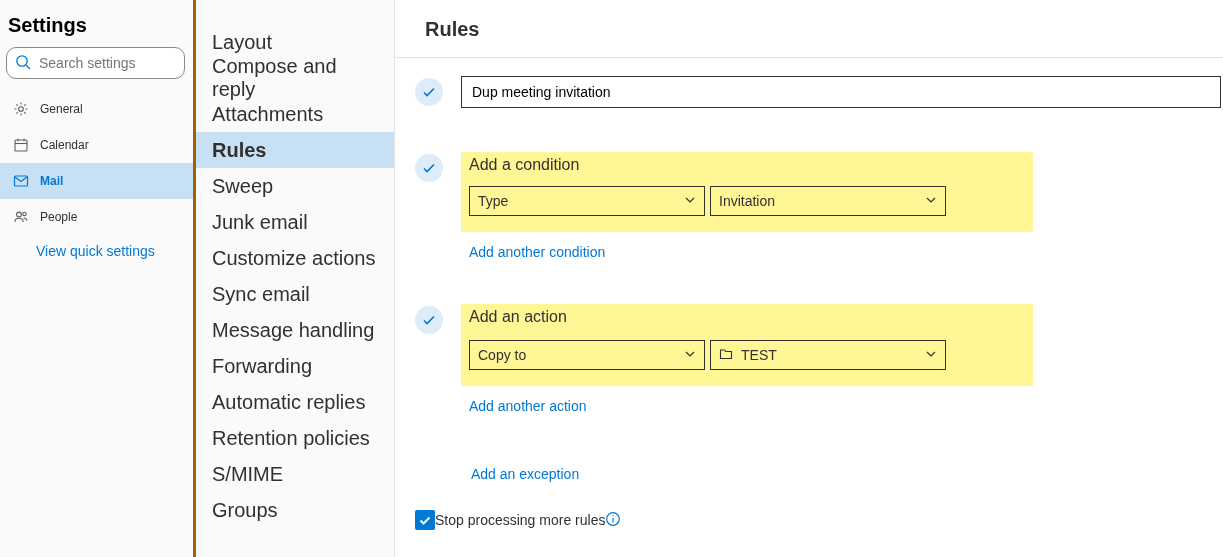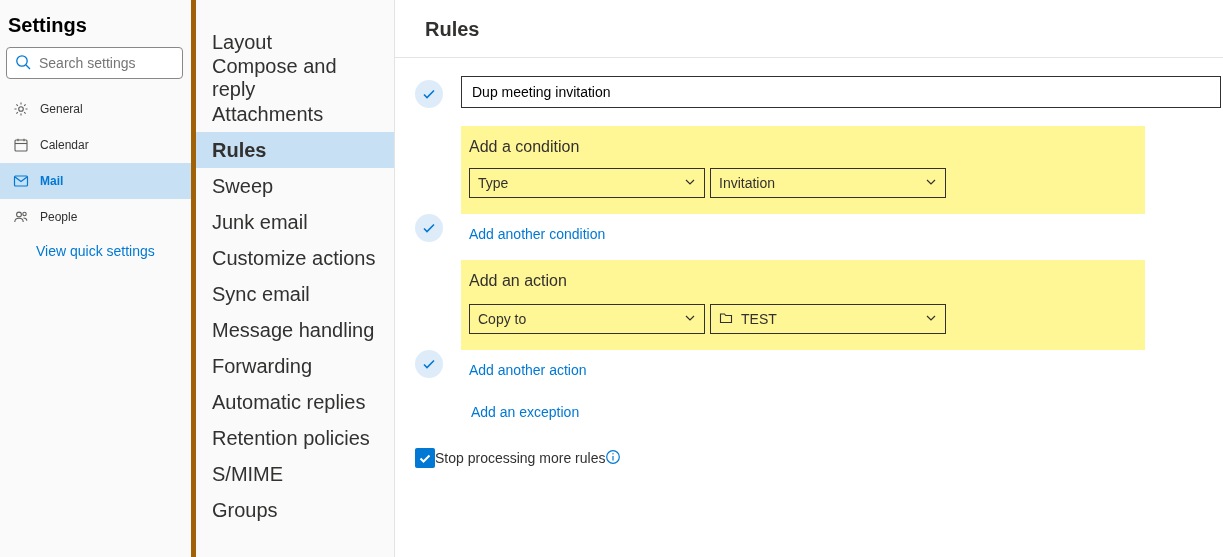--- a/index.html
+++ b/index.html
@@ -1,48 +1,48 @@
 <!DOCTYPE html>
 <html><head>
 <meta charset="utf-8">
 <style>
   * { box-sizing: border-box; margin: 0; padding: 0; font-family: "Segoe UI", Arial, sans-serif; }
   body { display: flex; width: 1223px; height: 557px; overflow: hidden; background: #fff; color: #323130; font-size: 14px; }
 
   
-  .col1 { width: 196px; border-right: 5px solid #a16207; background: #fafafa; display: flex; flex-direction: column; }
+  .col1 { width: 196px; border-right: 3px solid #a16207; background: #fafafa; display: flex; flex-direction: column; }
   .settings-header { font-size: 20px; font-weight: 700; padding: 14px 12px 10px 8px; color: #000; }
   .search-wrap { margin: 0 8px 12px 6px; }
-  .search-box { display: flex; align-items: center; border: 1px solid #8a8886; border-radius: 4px; height: 32px; padding: 0 8px; background: #fff; }
+  .search-box { display: flex; align-items: center; border: 1px solid #8a8886; border-radius: 10px; height: 32px; padding: 0 8px; background: #fff; }
   .search-box svg { width: 16px; height: 16px; flex: 0 0 16px; margin-right: 8px; }
   .search-box input { border: none; outline: none; font-size: 14px; width: 100%; background: transparent; color: #605e5c; }
   .nav-item { display: flex; align-items: center; height: 36px; padding: 0 10px; cursor: pointer; color: #323130; }
   .nav-item .icon { width: 22px; display: flex; justify-content: center; align-items: center; }
   .nav-item .label { margin-left: 8px; font-size: 12px; }
   .nav-item.selected { background: #c7e0f4; color: #0078d4; font-weight: 600; }
   .quick-link { color: #0078d4; font-size: 14px; padding: 8px 12px 0 36px; cursor: pointer; }
 
   
   .col2 { width: 199px; border-right: 1px solid #e3e3e3; background: #fafafa; padding-top: 24px; }
   .sub-item { height: 36px; display: flex; align-items: center; padding: 0 16px; font-size: 20px; color: #323130; cursor: pointer; }
   .sub-item.selected { background: #c7e0f4; font-weight: 700; color: #323130; }
 
   
   .main { flex: 1; display: flex; flex-direction: column; overflow: hidden; }
   .main-header { padding: 18px 0 16px 30px; font-size: 20px; font-weight: 700; border-bottom: 1px solid #e3e3e3; }
   .form-area { padding: 18px 0 0 0; }
 
-  .row { display: flex; align-items: flex-end; margin-bottom: 18px; padding-left: 20px; }
+  .row { display: flex; align-items: flex-start; margin-bottom: 44px; padding-left: 20px; }
   .check-circle { width: 28px; height: 28px; border-radius: 50%; background: #deecf9; display: flex; align-items: center; justify-content: center; flex: 0 0 28px; margin-right: 18px; margin-top: 2px; }
   .check-circle svg { width: 16px; height: 16px; }
   .row-body { flex: 1; }
 
   .rule-name-input { width: 760px; height: 32px; border: 1px solid #323130; padding: 0 10px; font-size: 14px; }
 
-  .highlight { background: #fff696; padding: 12px 0 16px 0; width: 684px; }
+  .highlight { background: #fff696; padding: 4px 0 16px 0; width: 572px; }
   .block-title { font-size: 16px; font-weight: 400; padding-left: 8px; margin-bottom: 12px; }
   .selects { display: flex; gap: 5px; padding-left: 8px; }
   .select { width: 236px; height: 30px; border: 1px solid #323130; display: flex; align-items: center; justify-content: space-between; padding: 0 8px; background: transparent; cursor: pointer; }
   .select .sel-label { font-size: 14px; display: flex; align-items: center; gap: 8px; }
   .select .chev { width: 12px; height: 12px; }
   .link { color: #0078d4; font-size: 14px; cursor: pointer; padding-left: 8px; margin-top: 12px; display: inline-block; }
 
   .actions-row .highlight .block-title { margin-bottom: 14px; }
 
   .exception-row { padding-left: 76px; margin-top: -4px; margin-bottom: 28px; }

